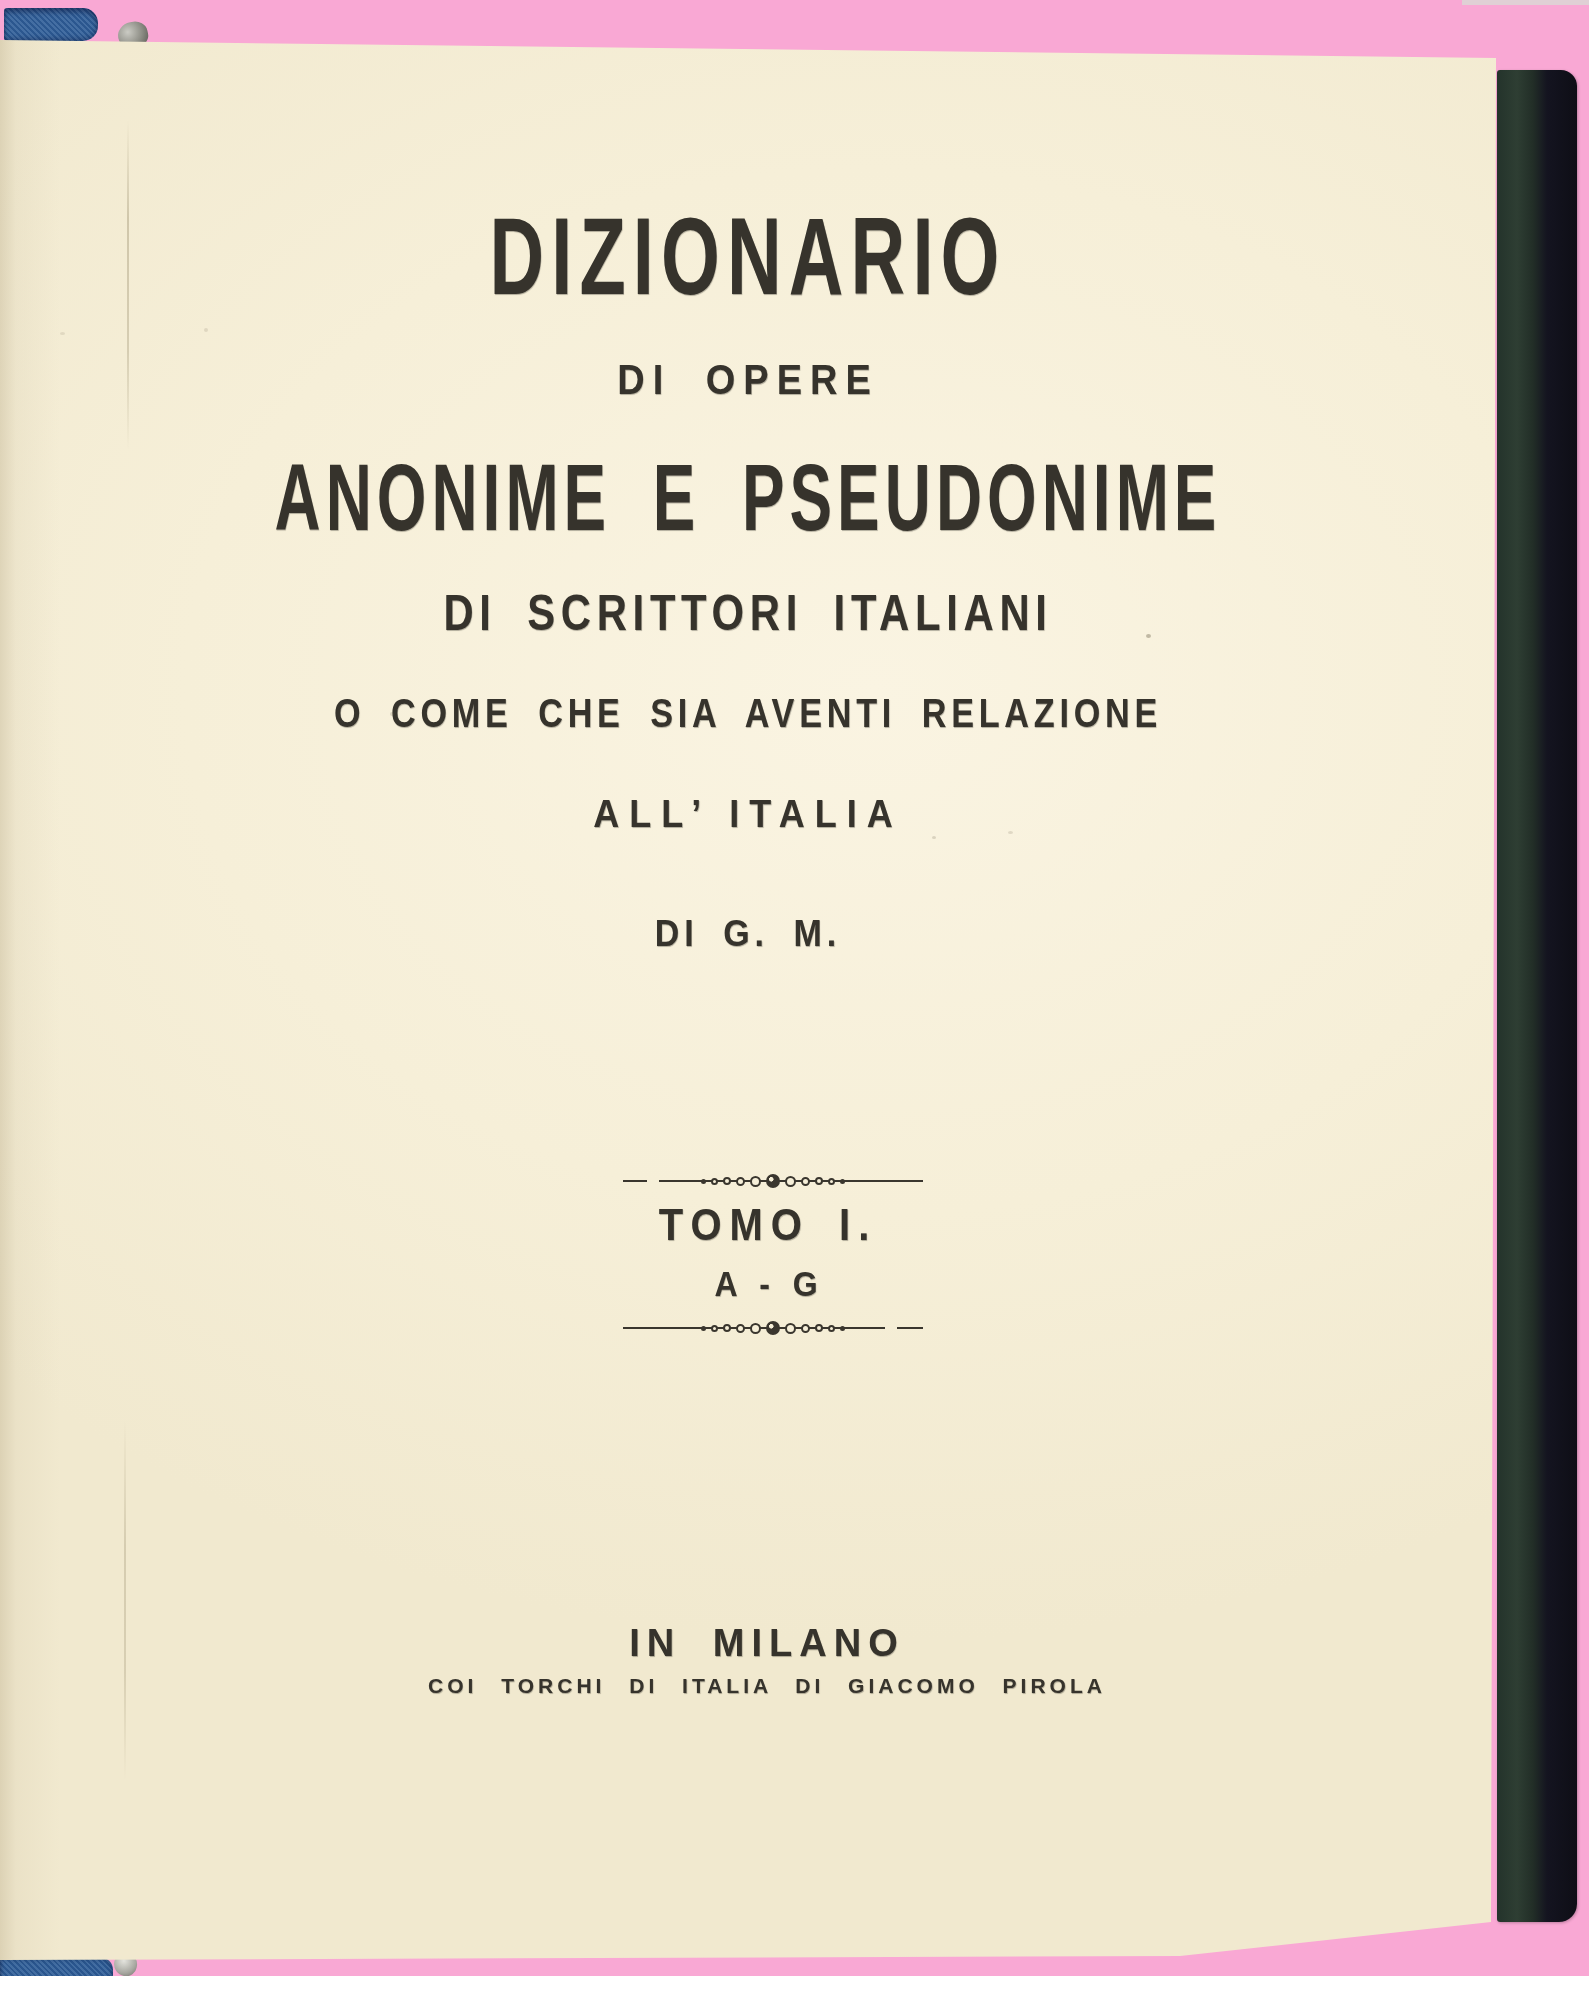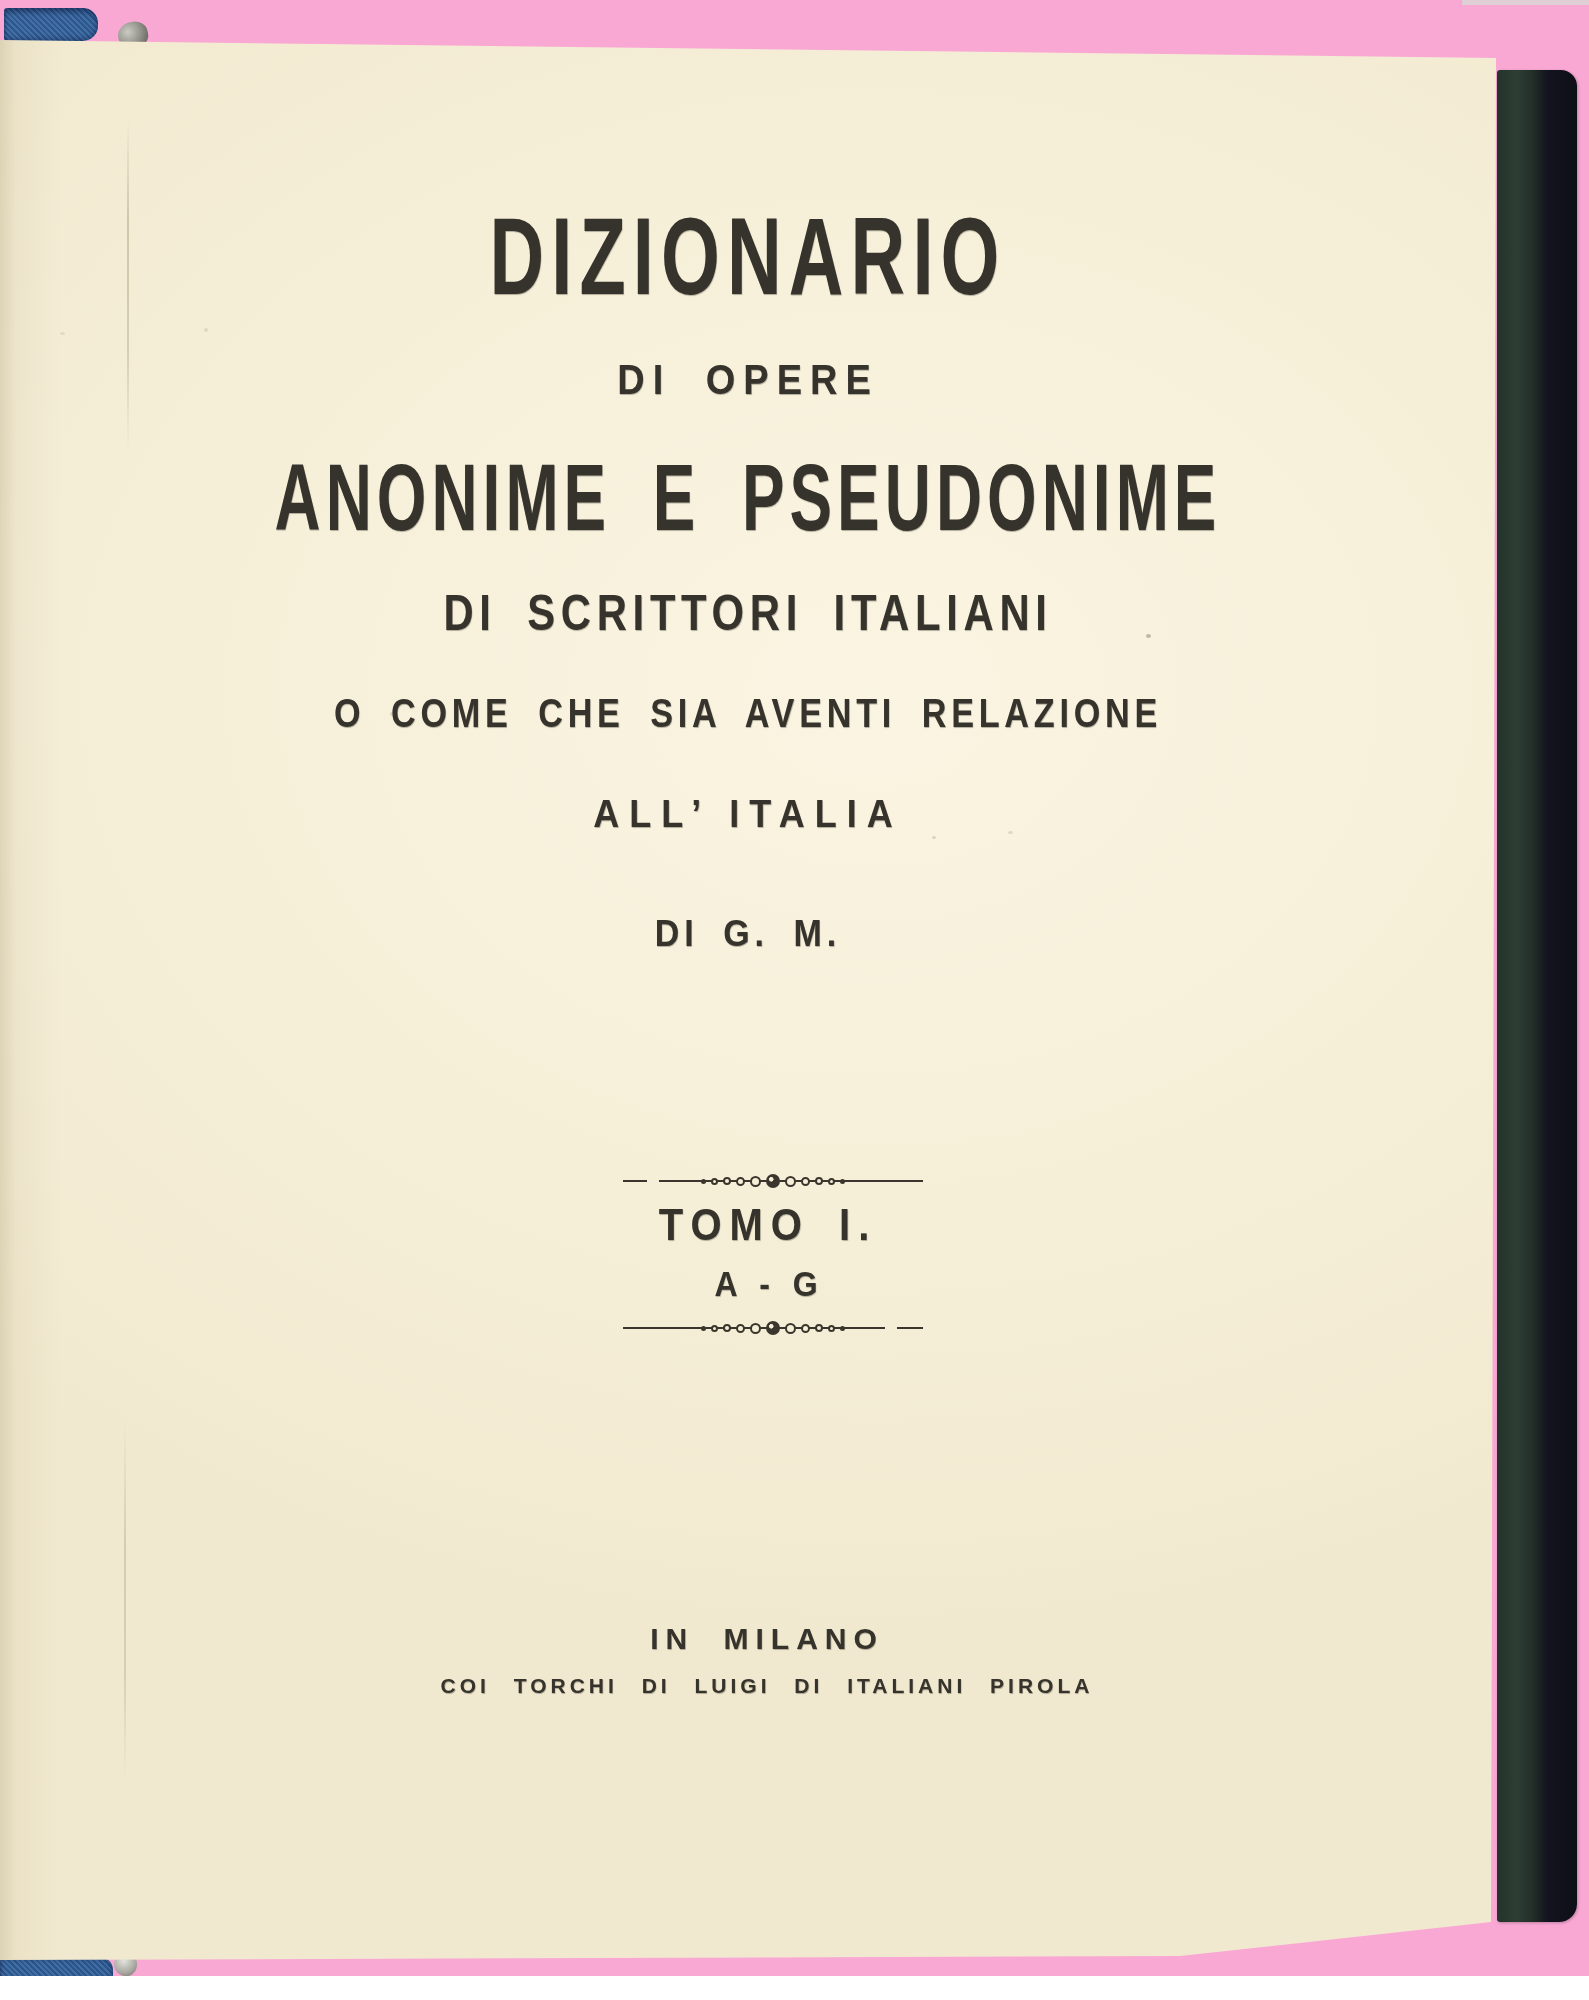--- a/index.html
+++ b/index.html
@@ -72,21 +72,21 @@
   }
   .l-dizionario{top:214px;font-size:84px;letter-spacing:8px;transform:scale(.90,1.30);}
   .l-diopere  {top:361px;font-size:38px;letter-spacing:8px;word-spacing:16px;transform:scale(1,1.10);}
   .l-anonime  {top:461px;font-size:75px;letter-spacing:6px;word-spacing:22px;transform:scale(.85,1.25);}
   .l-scrittori{top:591px;font-size:44px;letter-spacing:6px;word-spacing:14px;transform:scale(.95,1.15);}
   .l-ocome    {top:696px;font-size:36px;letter-spacing:5px;word-spacing:12px;transform:scale(.95,1.12);}
   .l-italia   {top:796px;font-size:36px;letter-spacing:10px;transform:scale(1,1.10);}
   .l-autore   {top:916px;font-size:34px;letter-spacing:5px;word-spacing:10px;transform:scale(1,1.10);}
   .l-tomo     {top:1204px;left:20px;font-size:40px;letter-spacing:8px;word-spacing:10px;transform:scale(1,1.12);}
   .l-ag       {top:1268px;left:20px;font-size:32px;letter-spacing:4px;word-spacing:6px;transform:scale(1,1.10);}
-  .l-milano   {top:1624px;left:19px;font-size:30px;letter-spacing:7px;word-spacing:14px;}
+  .l-milano   {top:1624px;left:19px;font-size:38px;letter-spacing:7px;word-spacing:14px;}
   .l-printer  {top:1675px;left:19px;font-size:21px;letter-spacing:4px;word-spacing:14px;}
   .l-year     {top:1702px;left:19px;font-size:23px;letter-spacing:4px;}
   
   .orn{position:absolute;left:623px;width:300px;height:16px;}
   .orn-top{top:1173px;}
   .orn-bottom{top:1320px;}
   .orn::before{
     content:"";position:absolute;left:0;right:0;top:7px;height:2px;background:#3a362e;
   }
   .orn-top::before{
@@ -166,21 +166,21 @@
         <span class="bead b-c"></span>
         <span class="bead b-r4"></span>
         <span class="bead b-r3"></span>
         <span class="bead b-r2"></span>
         <span class="bead b-r1"></span>
         <span class="bead b-dot"></span>
       </div>
     </div>
 
     <div class="line l-milano">IN MILANO</div>
-    <div class="line l-printer">COI TORCHI DI LUIGI DI ITALIANI PIROLA</div>
+    <div class="line l-printer">COI TORCHI DI ITALIA DI GIACOMO PIROLA</div>
 
     <span class="speck sp1"></span>
     <span class="speck sp2"></span>
     <span class="speck sp3"></span>
     <span class="speck sp4"></span>
     <span class="speck sp5"></span>
     <span class="speck sp6"></span>
   </div>
 </div>
 

